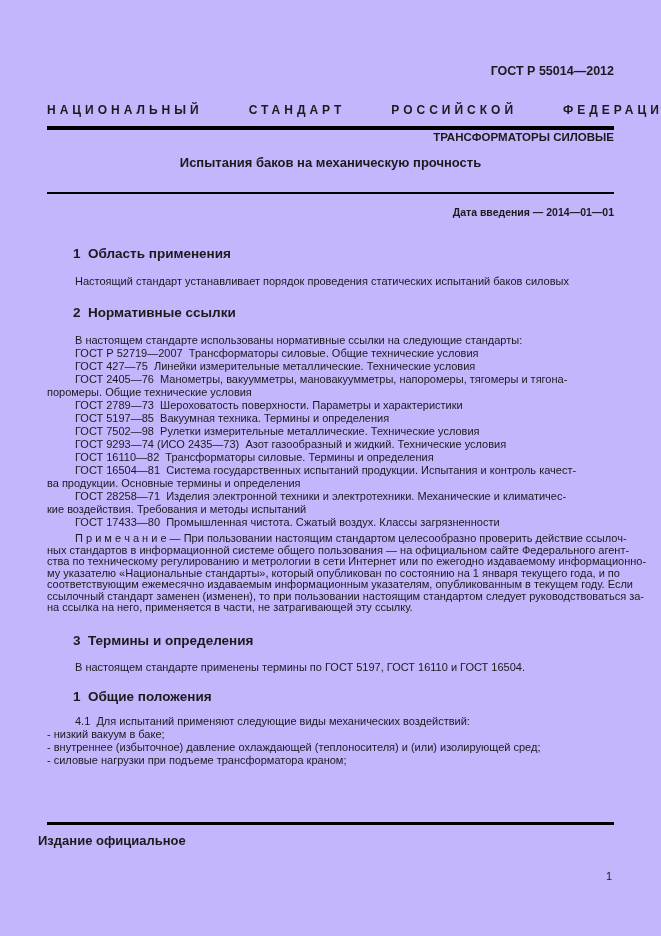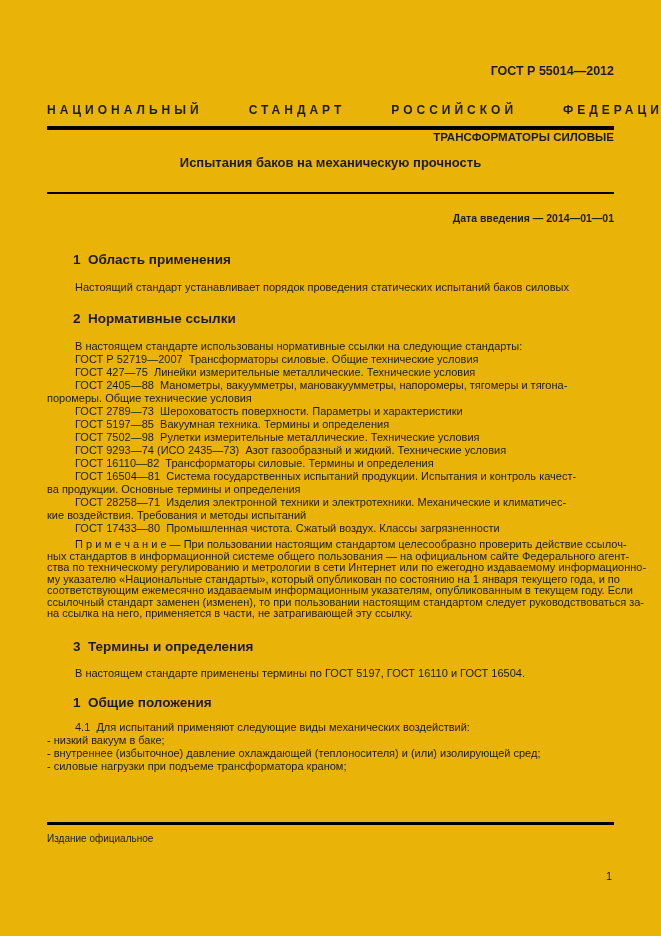--- a/index.html
+++ b/index.html
@@ -1,40 +1,40 @@
 <!DOCTYPE html>
 <html><head>
 <meta charset="utf-8">
 <style>
   html,body{margin:0;padding:0;background:#e8e8e8;}
   .page{
-    width:661px;height:936px;background:#eab308;position:relative;
+    width:661px;height:936px;background:#c4b5fd;position:relative;
     padding:64px 47px 0 47px;box-sizing:border-box;
     font-family:"Liberation Sans",sans-serif;color:#1b1b1b;overflow:hidden;
   }
   .doc-number{text-align:right;font-weight:bold;font-size:12.5px;line-height:15px;}
   .fed-row{display:flex;justify-content:space-between;margin-top:24px;
     font-weight:bold;font-size:12px;line-height:15px;letter-spacing:4px;white-space:nowrap;gap:46px;}
   .rule-thick{height:4px;background:#000;margin-top:8px;}
   .t-main{text-align:right;font-weight:bold;font-size:11.5px;line-height:14px;}
   .t-sub{text-align:center;font-weight:bold;font-size:13px;line-height:16px;margin-top:11px;}
   .t-en{text-align:center;font-size:10.5px;line-height:13px;margin-top:11px;color:#2a2a2a;}
   .rule-thin{height:2px;background:#000;margin-top:21px;}
-  .date-line{text-align:right;font-weight:bold;font-size:10.5px;line-height:13px;margin-top:18px;}
+  .date-line{text-align:right;font-weight:bold;font-size:10.5px;line-height:13px;margin-top:12px;}
   .h{font-size:13.5px;font-weight:bold;white-space:pre;line-height:17px;margin:26px 0 13px 0;padding-left:26px;}
   .section.s2 .h{margin-top:16px;}
   .section.s3 .h{margin-top:18px;margin-bottom:12px;}
   .section.s4 .h{margin-top:14px;margin-bottom:10px;}
   .line{font-size:11px;line-height:13px;white-space:pre;}
   .line.ind{padding-left:28px;}
   .note{margin-top:4px;}
   .nline{font-size:11px;line-height:11.5px;white-space:pre;}
   .nline.ind{padding-left:28px;}
   .foot-rule{position:absolute;left:47px;right:47px;top:822px;height:3px;background:#000;}
-  .edition{position:absolute;left:47px;top:833px;font-size:10px;font-weight:normal;}
+  .edition{position:absolute;left:38px;top:833px;font-size:13px;font-weight:bold;}
   .pageno{position:absolute;right:49px;top:870px;font-size:11px;}
 </style>
 </head>
 <body>
 
 <div class="page">
 
   <div class="doc-number">ГОСТ Р 55014—2012</div>
 
   <div class="fed-row">
@@ -58,21 +58,21 @@
         <div class="line ind">Настоящий стандарт устанавливает порядок проведения статических испытаний баков силовых</div>
       </div>
   </div>
 
   <div class="section s2">
     <div class="h">2  Нормативные ссылки</div>
     <div>
         <div class="line ind">В настоящем стандарте использованы нормативные ссылки на следующие стандарты:</div>
         <div class="line ind">ГОСТ Р 52719—2007  Трансформаторы силовые. Общие технические условия</div>
         <div class="line ind">ГОСТ 427—75  Линейки измерительные металлические. Технические условия</div>
-        <div class="line ind">ГОСТ 2405—88  Манометры, вакуумметры, мановакуумметры, напоромеры, тягомеры и тягона-</div>
+        <div class="line ind">ГОСТ 2405—76  Манометры, вакуумметры, мановакуумметры, напоромеры, тягомеры и тягона-</div>
         <div class="line">поромеры. Общие технические условия</div>
         <div class="line ind">ГОСТ 2789—73  Шероховатость поверхности. Параметры и характеристики</div>
         <div class="line ind">ГОСТ 5197—85  Вакуумная техника. Термины и определения</div>
         <div class="line ind">ГОСТ 7502—98  Рулетки измерительные металлические. Технические условия</div>
         <div class="line ind">ГОСТ 9293—74 (ИСО 2435—73)  Азот газообразный и жидкий. Технические условия</div>
         <div class="line ind">ГОСТ 16110—82  Трансформаторы силовые. Термины и определения</div>
         <div class="line ind">ГОСТ 16504—81  Система государственных испытаний продукции. Испытания и контроль качест-</div>
         <div class="line">ва продукции. Основные термины и определения</div>
         <div class="line ind">ГОСТ 28258—71  Изделия электронной техники и электротехники. Механические и климатичес-</div>
         <div class="line">кие воздействия. Требования и методы испытаний</div>

